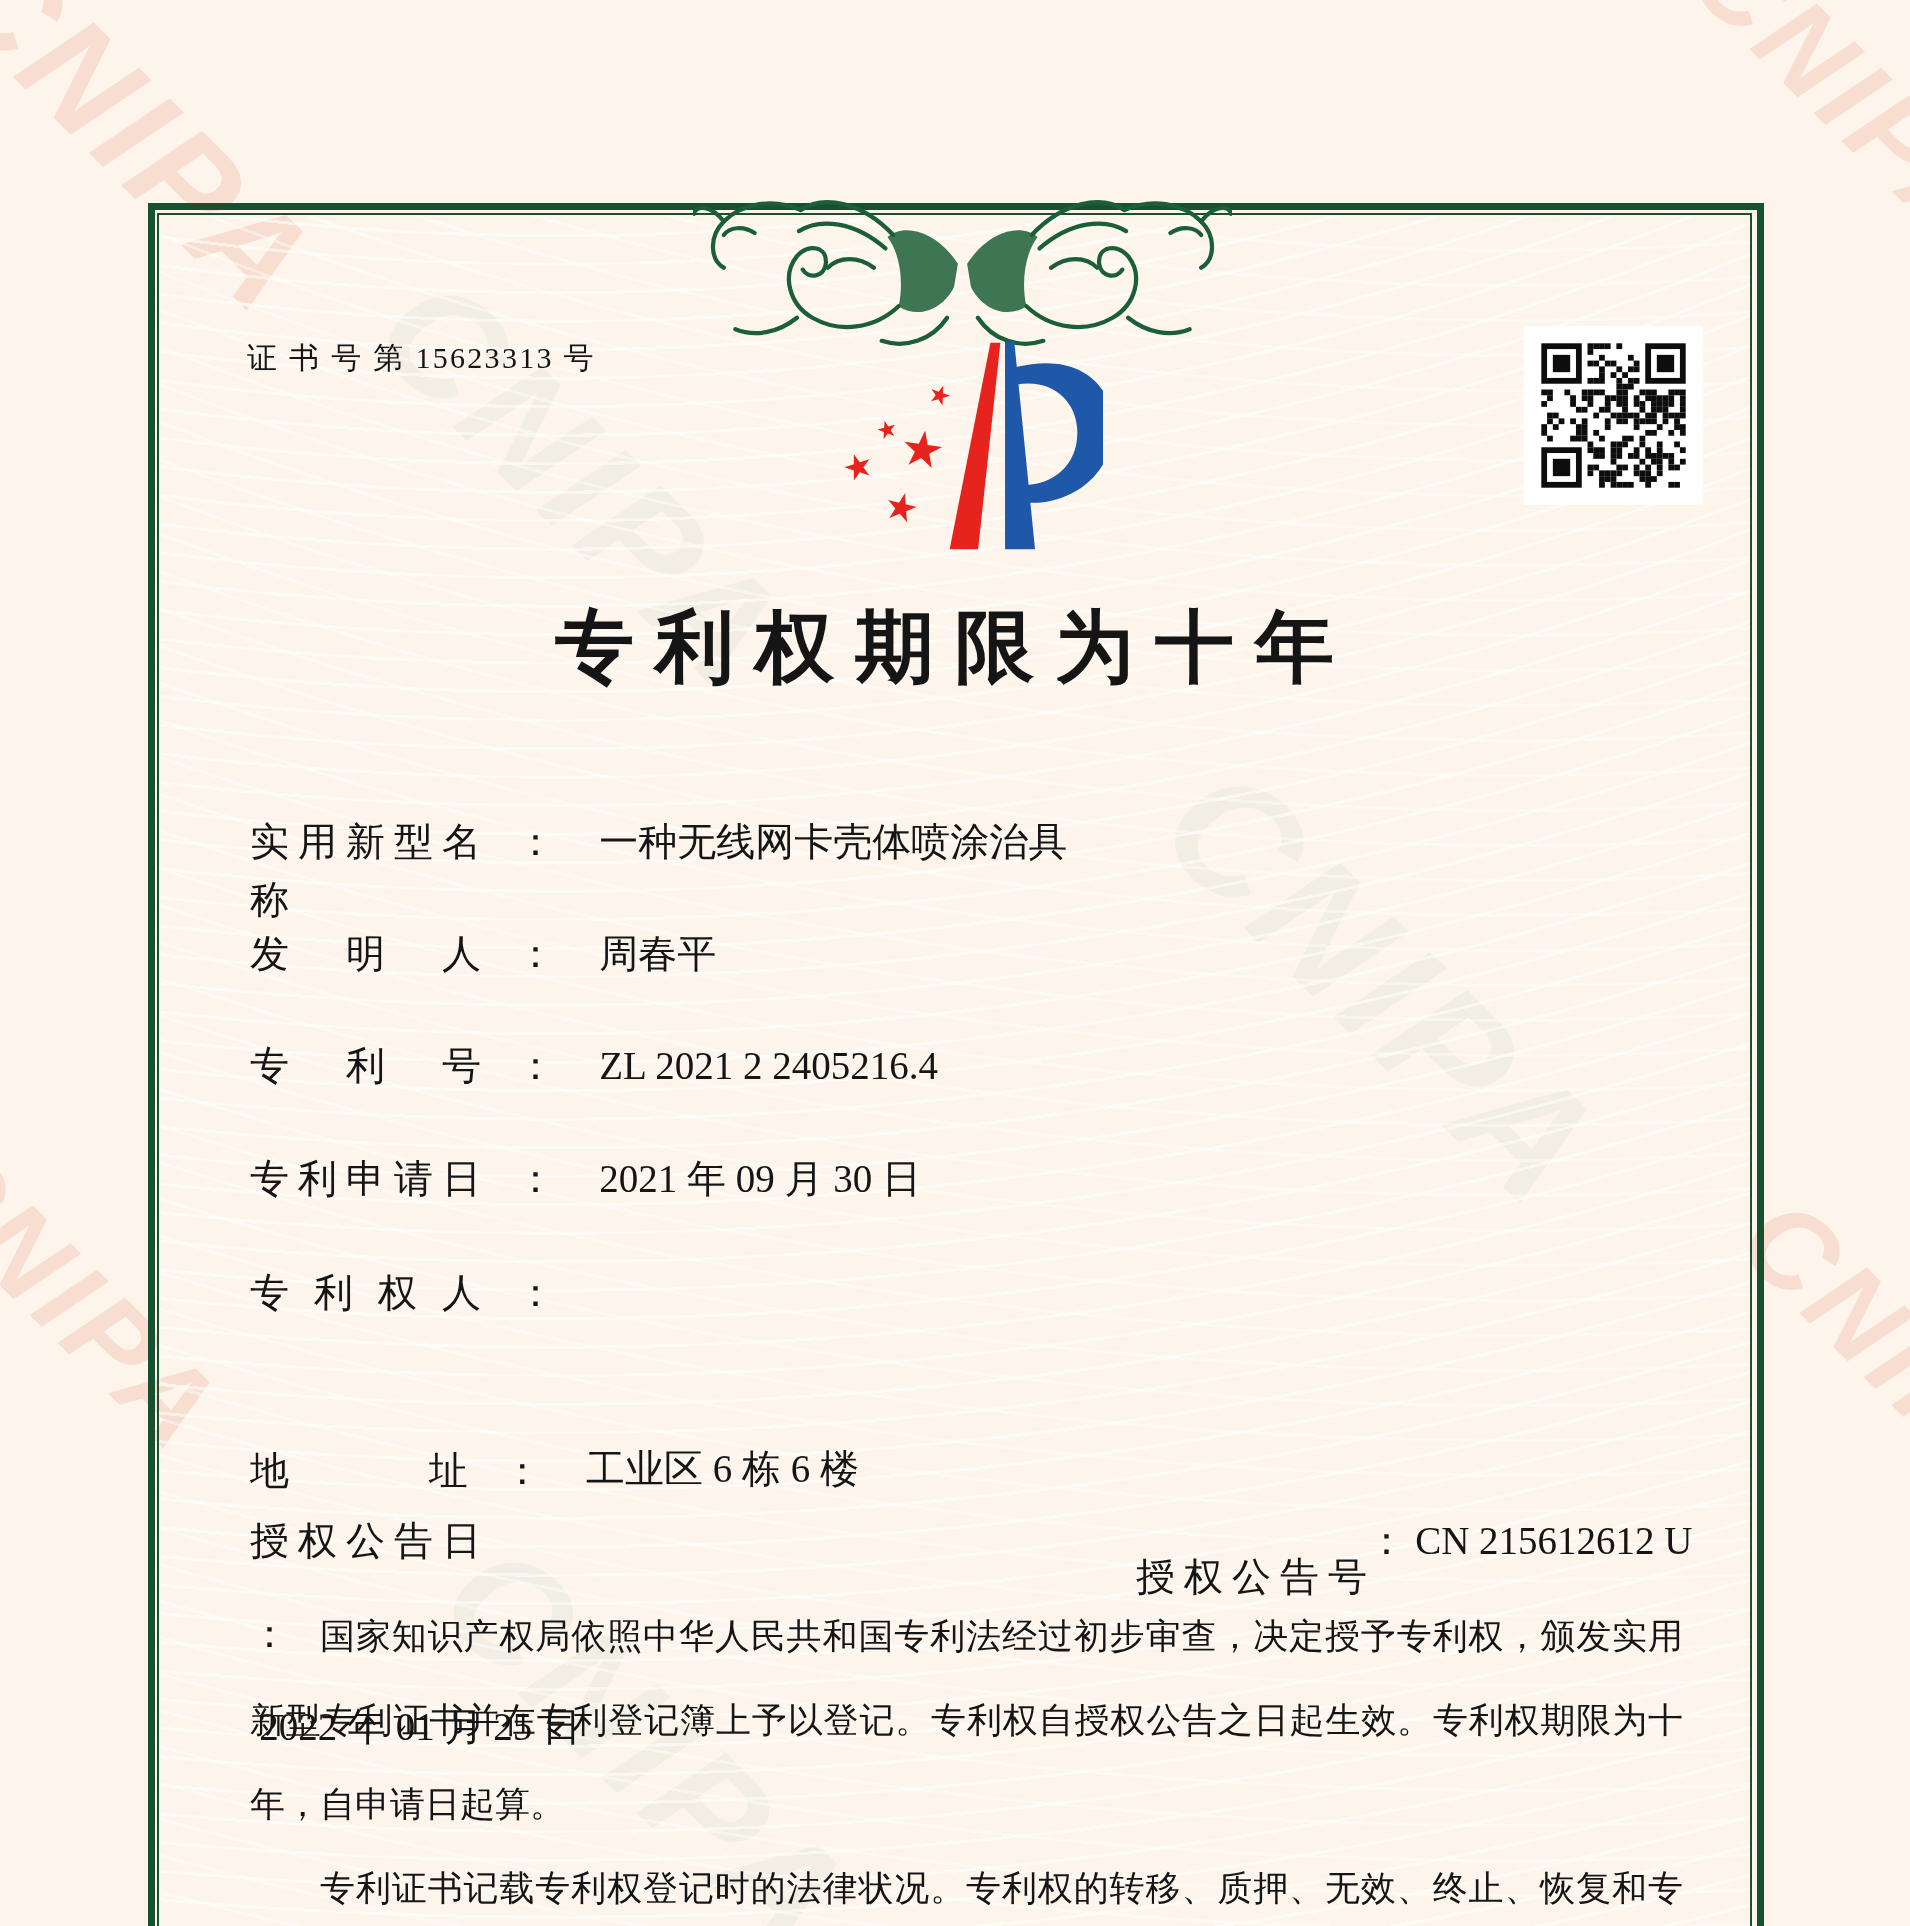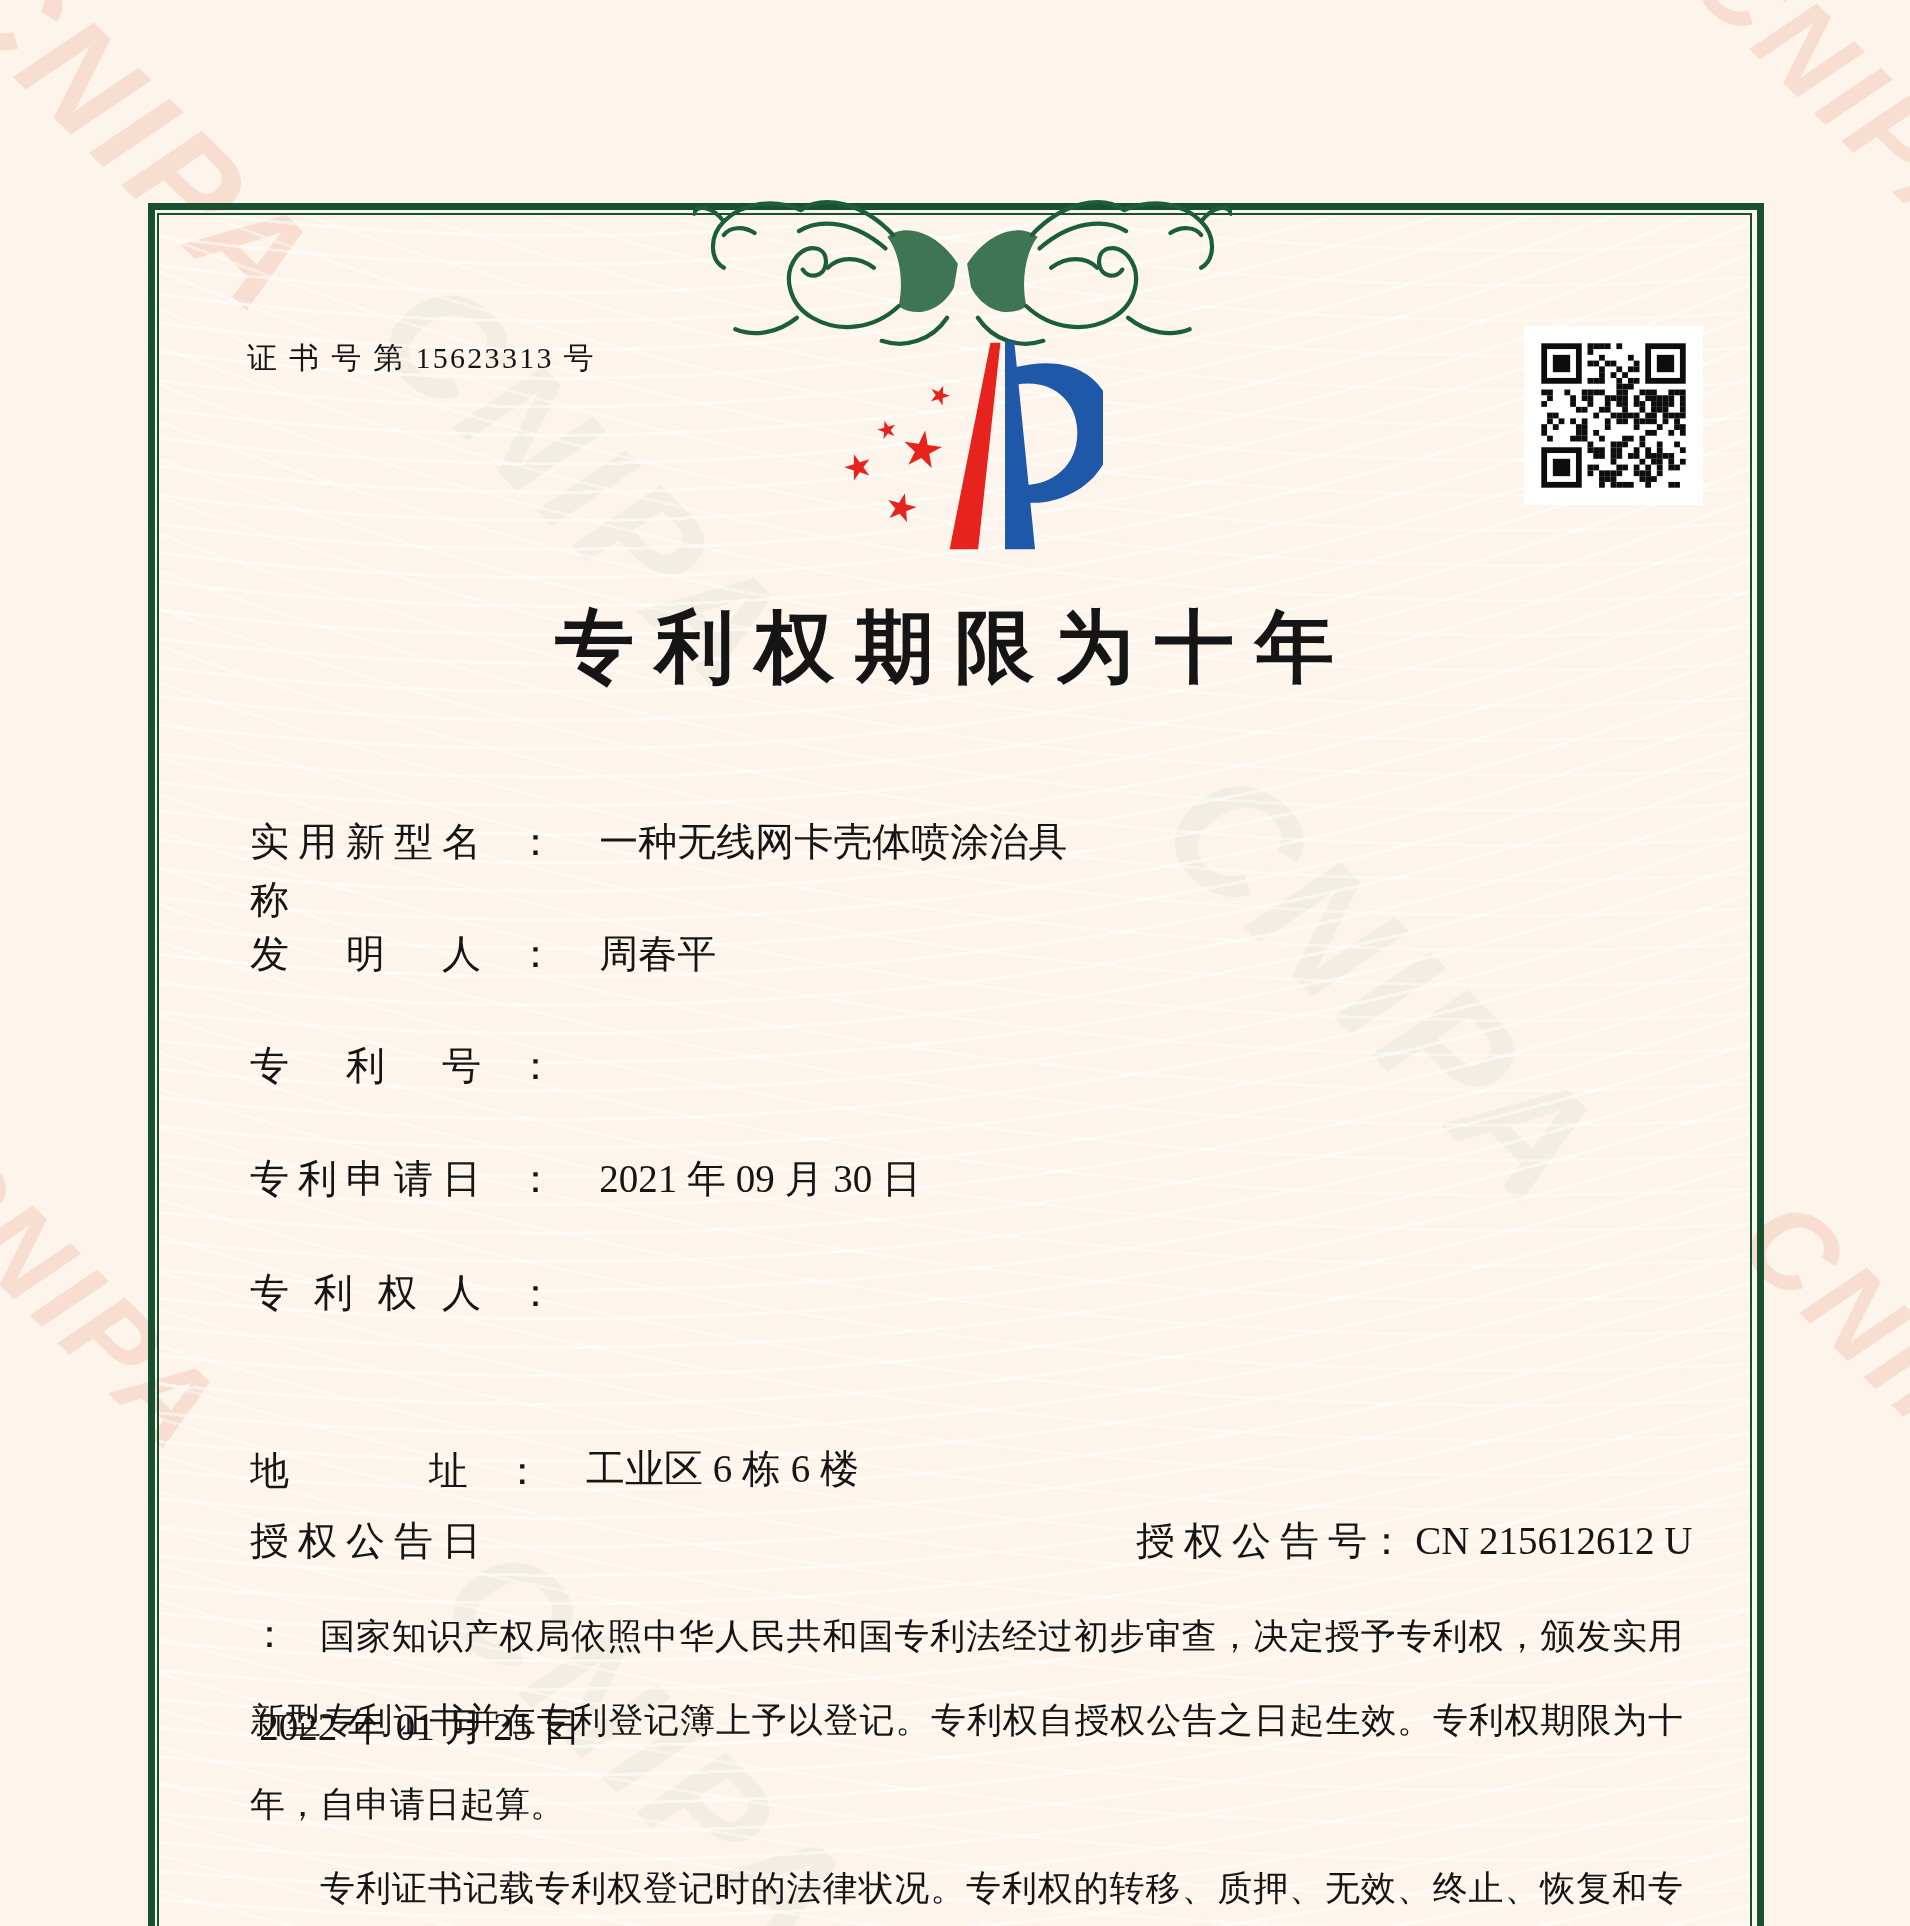--- a/index.html
+++ b/index.html
@@ -310,41 +310,42 @@
   <span class="field-value">一种无线网卡壳体喷涂治具</span>
 </div>
 <div class="abs content field-row" style="top:925px;">
   <span class="field-label">发明人</span>
     <span class="field-colon">：</span>
   <span class="field-value">周春平</span>
 </div>
 <div class="abs content field-row" style="top:1037px;">
   <span class="field-label">专利号</span>
     <span class="field-colon">：</span>
+  <span class="field-value">ZL 2021 2 2405216.4</span>
 </div>
 <div class="abs content field-row" style="top:1150px;">
   <span class="field-label">专利申请日</span>
     <span class="field-colon">：</span>
   <span class="field-value">2021 年 09 月 30 日</span>
 </div>
 <div class="abs content field-row" style="top:1264px;">
   <span class="field-label">专利权人</span>
     <span class="field-colon">：</span>
 </div>
 <div class="abs content field-row" style="top:1376px;align-items:flex-end;">
   <span class="field-label">地址</span>
     <span class="field-colon">：</span>
   <span class="addr-value"><br><span>工业区 6 栋 6 楼</span></span>
 </div>
 <div class="abs content field-row" style="top:1512px;position:absolute;flex-direction:column;">
   <span class="field-label">授权公告日</span>
     <span class="field-colon">：</span>
   <span class="field-value">2022 年 01 月 25 日</span>
   <span class="grant-group2">
-    <span class="field-label" style="width:231px;">授权公告号</span>
+    <span class="field-label" style="width:231px;margin-top:36px;">授权公告号</span>
       <span class="field-colon">：</span>
     <span class="field-value">CN 215612612 U</span>
   </span>
 </div>
 
 <div class="abs content paras">
   <p>国家知识产权局依照中华人民共和国专利法经过初步审查，决定授予专利权，颁发实用新型专利证书并在专利登记簿上予以登记。专利权自授权公告之日起生效。专利权期限为十年，自申请日起算。</p>
   <p>专利证书记载专利权登记时的法律状况。专利权的转移、质押、无效、终止、恢复和专利权人的姓名或名称、国籍、地址变更等事项记载在专利登记簿上。</p>
 </div>
 

